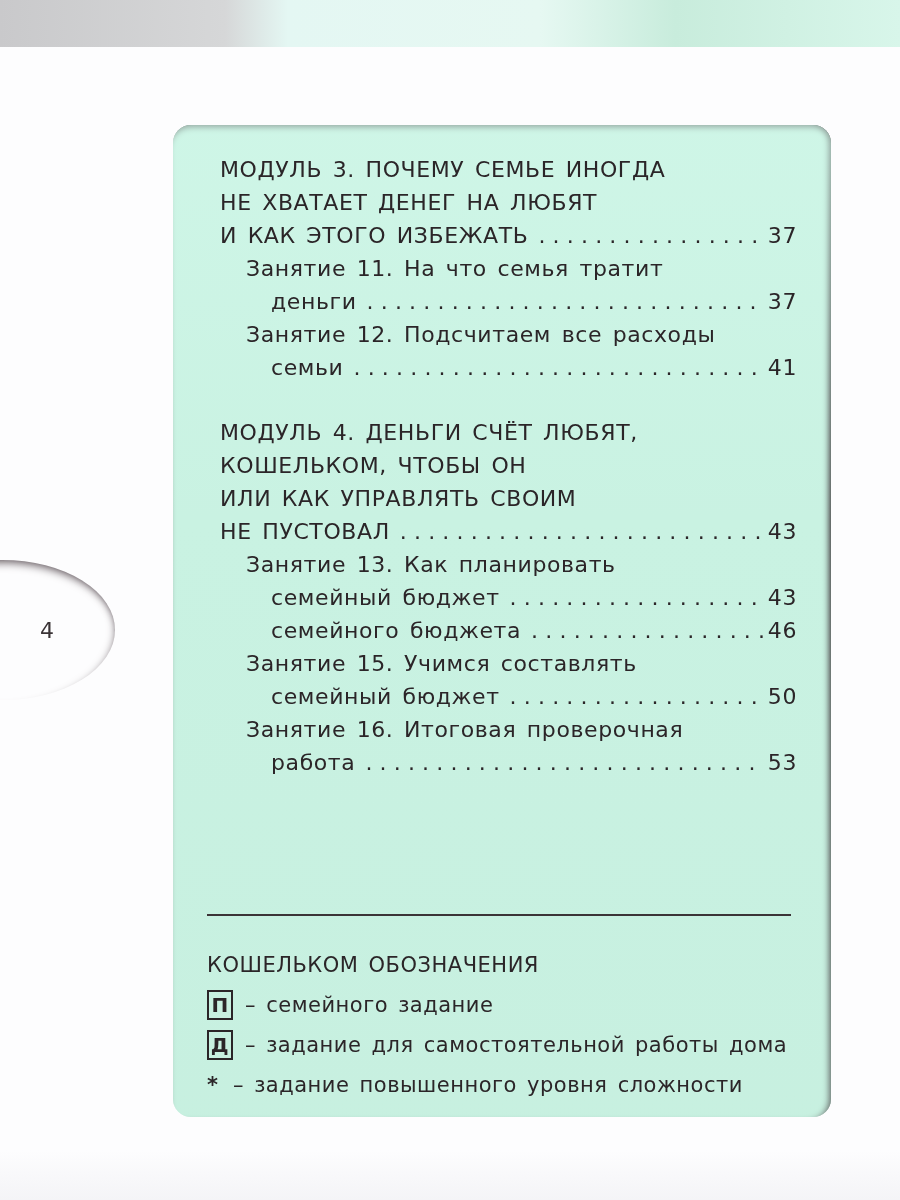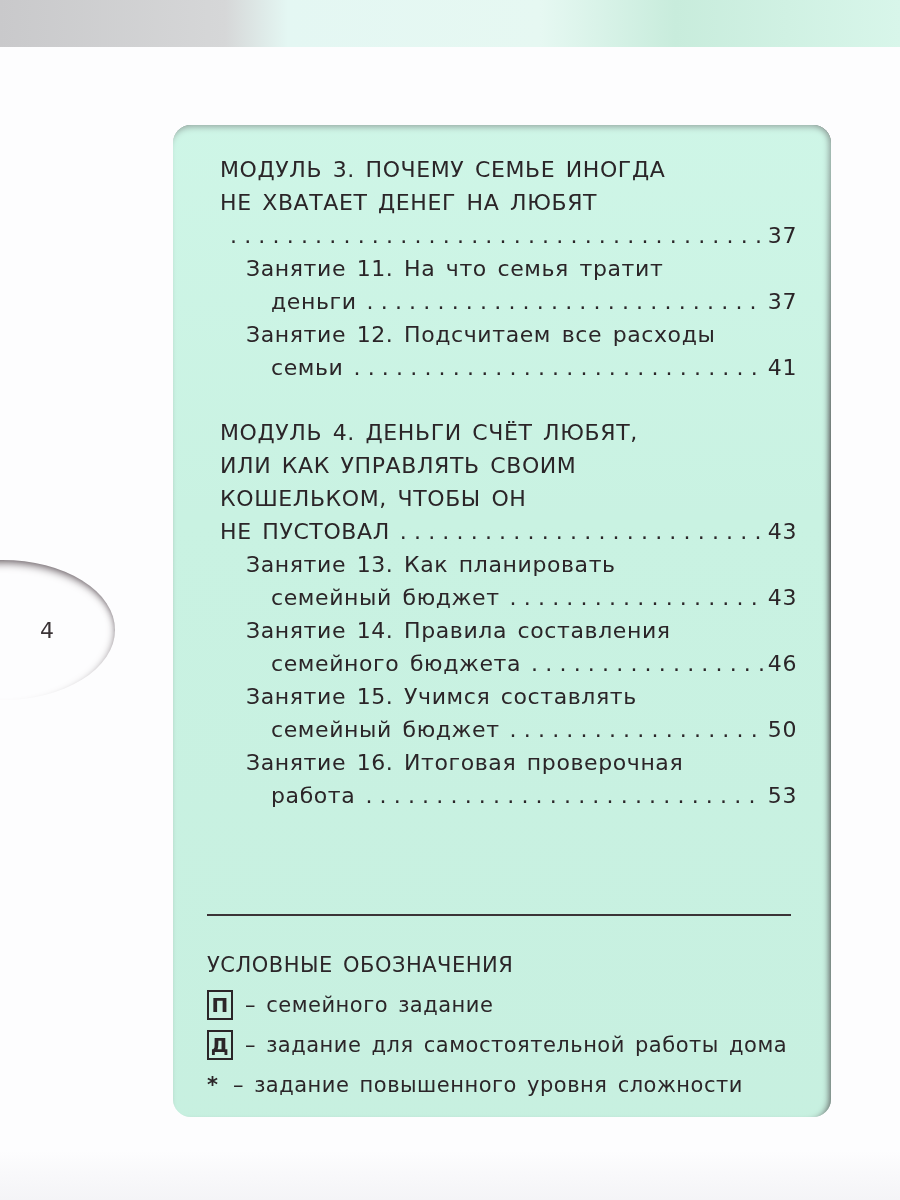--- a/index.html
+++ b/index.html
@@ -179,20 +179,21 @@
   <div class="toc">
 
     <div>
       <div class="line">
         <span>МОДУЛЬ 3. ПОЧЕМУ СЕМЬЕ ИНОГДА</span>
       </div>
       <div class="line">
         <span>НЕ ХВАТАЕТ ДЕНЕГ НА ЛЮБЯТ</span>
       </div>
       <div class="line">
+        <span>И КАК ЭТОГО ИЗБЕЖАТЬ</span>
         <span class="dots"></span>
         <span class="pg">37</span>
       </div>
 
       <div class="line indent1">
         <span>Занятие 11. На что семья тратит</span>
       </div>
       <div class="line indent2">
         <span>деньги</span>
         <span class="dots"></span>
@@ -209,43 +210,40 @@
       </div>
     </div>
 
     <div class="gap"></div>
 
     <div>
       <div class="line">
         <span>МОДУЛЬ 4. ДЕНЬГИ СЧЁТ ЛЮБЯТ,</span>
       </div>
       <div class="line">
+        <span>КОШЕЛЬКОМ, ЧТОБЫ ОН</span>
+      </div>
+      <div class="line">
         <span>ИЛИ КАК УПРАВЛЯТЬ СВОИМ</span>
       </div>
       <div class="line">
-        <span>КОШЕЛЬКОМ, ЧТОБЫ ОН</span>
-      </div>
-      <div class="line">
         <span>НЕ ПУСТОВАЛ</span>
         <span class="dots"></span>
         <span class="pg">43</span>
       </div>
 
       <div class="line indent1">
         <span>Занятие 13. Как планировать</span>
       </div>
       <div class="line indent2">
         <span>семейный бюджет</span>
         <span class="dots"></span>
         <span class="pg">43</span>
       </div>
 
-      <div class="line indent1">
-        <span>Занятие 14. Правила составления</span>
-      </div>
       <div class="line indent2">
         <span>семейного бюджета</span>
         <span class="dots"></span>
         <span class="pg">46</span>
       </div>
 
       <div class="line indent1">
         <span>Занятие 15. Учимся составлять</span>
       </div>
       <div class="line indent2">
@@ -261,21 +259,21 @@
         <span>работа</span>
         <span class="dots"></span>
         <span class="pg">53</span>
       </div>
     </div>
   </div>
 
   <div class="divider"></div>
 
   <div class="legend">
-    <div class="legend-title">УСЛОВНЫЕ ОБОЗНАЧЕНИЯ</div>
+    <div class="legend-title">КОШЕЛЬКОМ ОБОЗНАЧЕНИЯ</div>
 
     <div class="legend-row">
       <span class="legend-box">П</span>
       <span>– семейного задание</span>
     </div>
 
     <div class="legend-row">
       <span class="legend-box">Д</span>
       <span>– задание для самостоятельной работы дома</span>
     </div>

